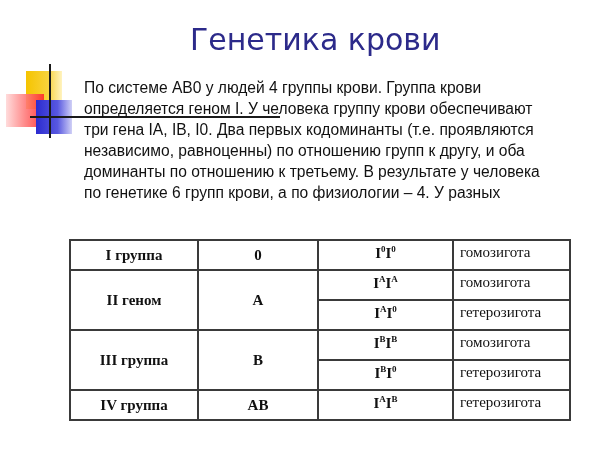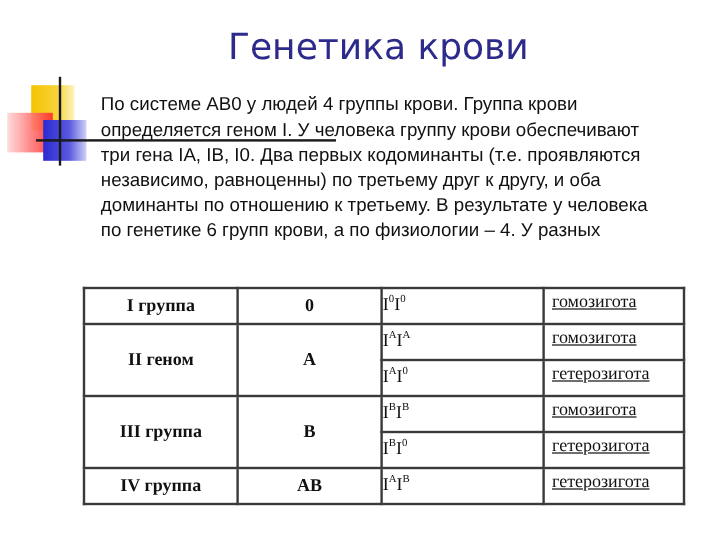--- a/index.html
+++ b/index.html
@@ -17,42 +17,42 @@
   .title { position:absolute; left:190px; top:22px; font-size:30px; color:#2c2a8a;
            font-family:"DejaVu Sans", sans-serif; letter-spacing:0px; white-space:nowrap; }
   .body-text { position:absolute; left:84px; top:77px; width:512px; font-size:15.6px; line-height:21px;
                color:#111; font-family:Liberation Sans, sans-serif; }
   .body-text span { display:block; white-space:nowrap; }
   table.blood { position:absolute; left:69px; top:239px; border-collapse:collapse;
                 font-family:"Liberation Serif", serif; font-size:15px; color:#111; }
   table.blood td { border:2px solid #3a3a3a; height:28px; padding:0; }
   td.c1 { width:126px; text-align:center; font-weight:bold;margin-top:39px; }
   td.c2 { width:118px; text-align:center; font-weight:bold; }
-  td.c3 { width:133px; text-align:left; font-weight:normal; vertical-align:top; padding-top:3px !important; height:25px !important; }
-  td.c4 { width:109px; text-align:left; padding-left:6px !important; vertical-align:top; padding-top:3px !important; height:25px !important;text-decoration:underline; }
+  td.c3 { width:133px; text-align:center; font-weight:bold; vertical-align:top; padding-top:3px !important; height:25px !important; }
+  td.c4 { width:109px; text-align:left; padding-left:6px !important; vertical-align:top; padding-top:3px !important; height:25px !important; }
   sup { font-size:9px; vertical-align:6px; }
 </style>
 </head>
 <body>
 
 <div class="deco">
   <div class="sq-yellow"></div>
   <div class="sq-red"></div>
   <div class="sq-blue"></div>
   <div class="vline"></div>
 </div>
 <div class="hline"></div>
 
 <div class="title">Генетика крови</div>
 
 <div class="body-text">
   <span>По системе АВ0 у людей 4 группы крови. Группа крови</span>
   <span>определяется геном I. У человека группу крови обеспечивают</span>
   <span>три гена IA, IB, I0. Два первых кодоминанты (т.е. проявляются</span>
-  <span>независимо, равноценны) по третьему друг к другу, и оба</span>
+  <span>независимо, равноценны) по отношению групп к другу, и оба</span>
   <span>доминанты по отношению к третьему. В результате у человека</span>
   <span>по генетике 6 групп крови, а по физиологии – 4. У разных</span>
 </div>
 
 <table class="blood">
   <tbody>
       <tr>
     <td class="c1">I группа</td>
     <td class="c2">0</td>
     <td class="c3"><span>I</span><sup>0</sup><span>I</span><sup>0</sup></td>

